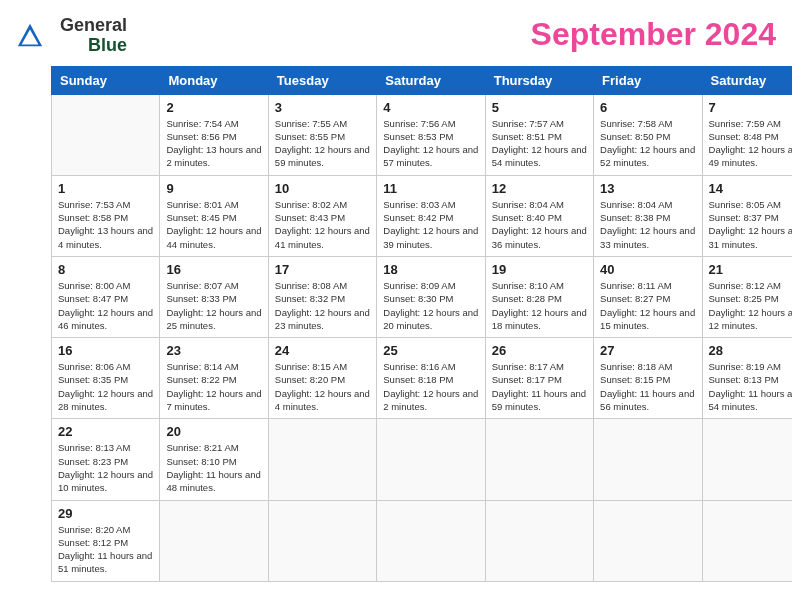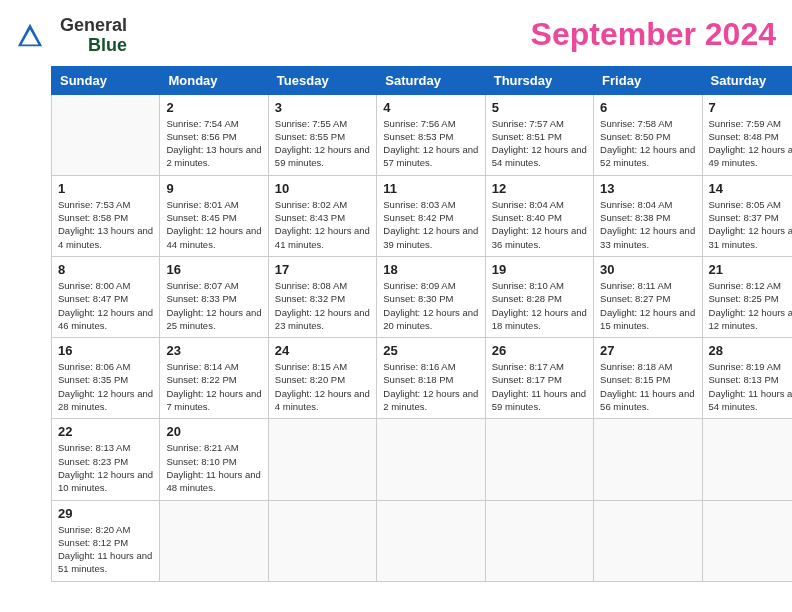--- a/index.html
+++ b/index.html
@@ -189,21 +189,21 @@
         </td>
         <td>
           <span class="day-num">18</span>
           <div class="day-detail">Sunrise: 8:09 AM<br>Sunset: 8:30 PM<br>Daylight: 12 hours and 20 minutes.</div>
         </td>
         <td>
           <span class="day-num">19</span>
           <div class="day-detail">Sunrise: 8:10 AM<br>Sunset: 8:28 PM<br>Daylight: 12 hours and 18 minutes.</div>
         </td>
         <td>
-          <span class="day-num">30</span>
+          <span class="day-num">40</span>
           <div class="day-detail">Sunrise: 8:11 AM<br>Sunset: 8:27 PM<br>Daylight: 12 hours and 15 minutes.</div>
         </td>
         <td>
           <span class="day-num">21</span>
           <div class="day-detail">Sunrise: 8:12 AM<br>Sunset: 8:25 PM<br>Daylight: 12 hours and 12 minutes.</div>
         </td>
       </tr>
       <tr>
         <td>
           <span class="day-num">16</span>

